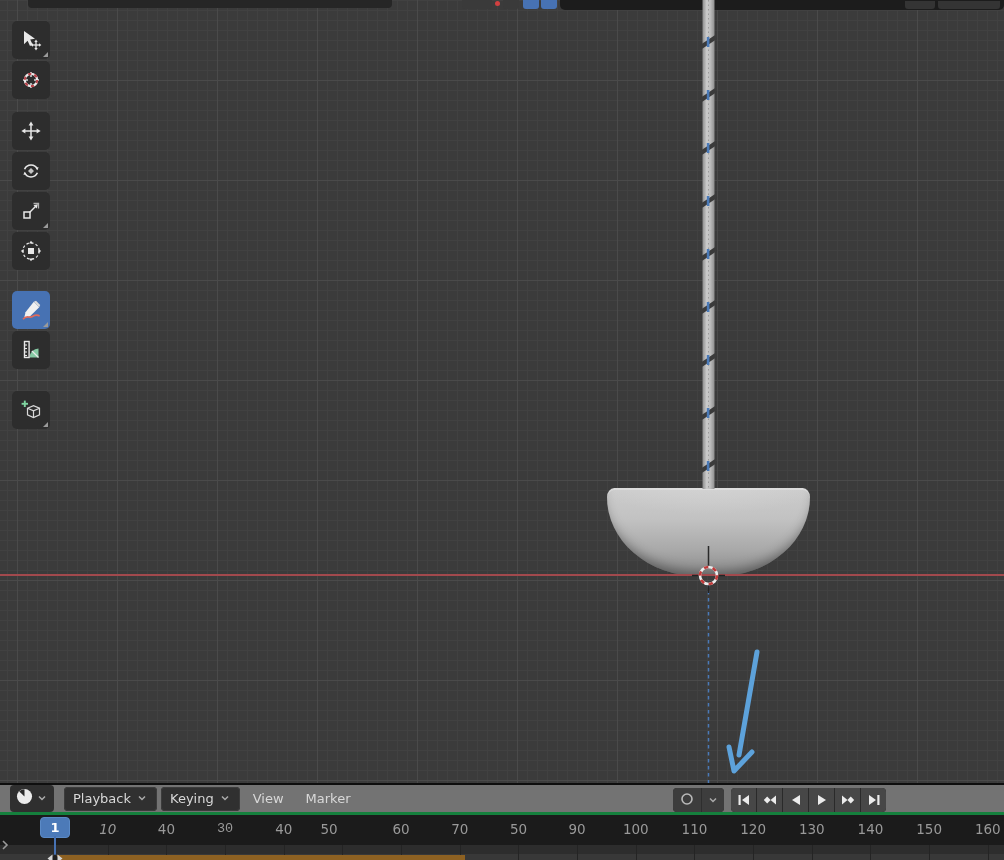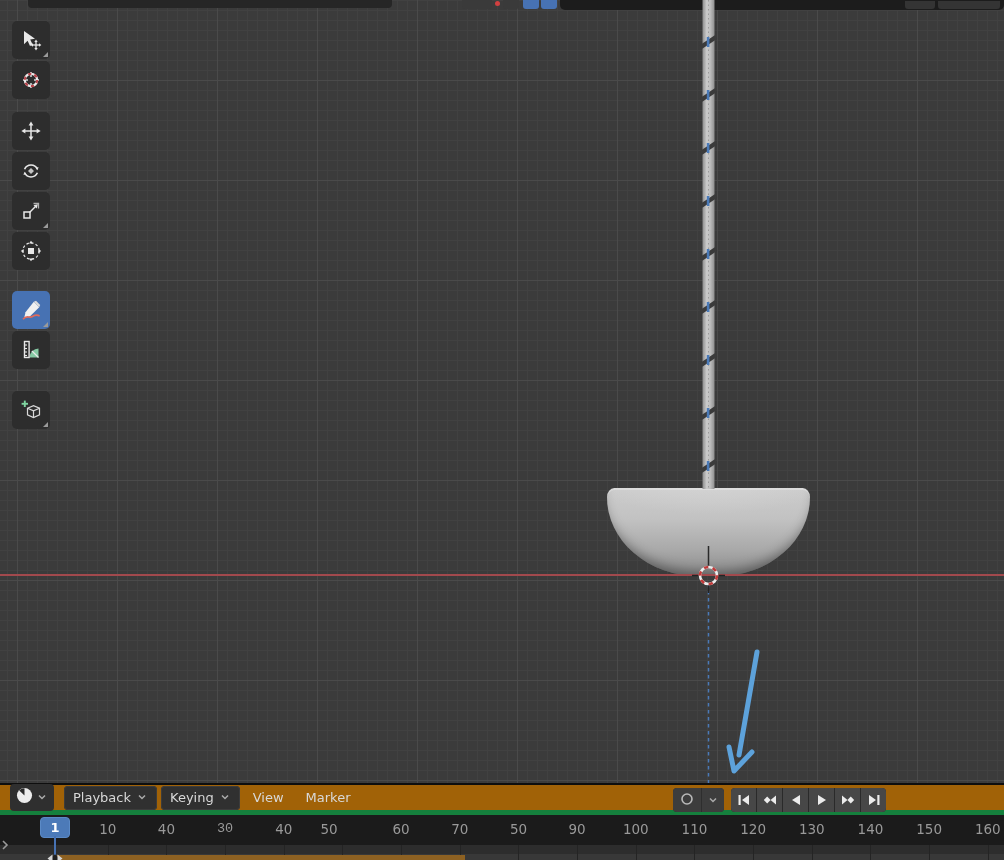--- a/index.html
+++ b/index.html
@@ -45,22 +45,22 @@
     background:
       radial-gradient(120% 90% at 50% -20%, #d6d6d6 0%, rgba(214,214,214,0) 55%),
       linear-gradient(#cccccc 0%, #c2c2c2 35%, #a9a9a9 70%, #8e8e8e 96%);
     border-radius:8px 8px 50% 50% / 10px 10px 100% 100%;
     box-shadow:inset 0 2px 0 rgba(255,255,255,.28), inset 0 -10px 12px -6px rgba(0,0,0,.38);}
   #scene-svg{position:absolute;left:0;top:0;width:1004px;height:783px;pointer-events:none;}
 
   
   #timeline{position:absolute;left:0;top:783px;width:1004px;height:77px;background:#1b1b1b;
     border-top:2px solid #0e0e0e;box-sizing:border-box;}
-  #tl-header{position:absolute;left:0;top:0;width:1004px;height:30px;background:#a16207;
-    border-bottom:5px solid #15803d;box-sizing:border-box;display:flex;align-items:center;}
+  #tl-header{position:absolute;left:0;top:0;width:1004px;height:30px;background:#737373;
+    border-bottom:3px solid #15803d;box-sizing:border-box;display:flex;align-items:center;}
   #editor-type-btn{display:flex;align-items:center;gap:3px;margin-left:10px;padding:3px 6px;
     border-radius:4px;background:#2f2f2f;cursor:pointer;}
   #tl-menus{display:flex;align-items:center;margin-left:10px;gap:4px;}
   .tl-menu{display:flex;align-items:center;gap:5px;color:#d8d8d8;font-size:13px;
     padding:4px 9px;border-radius:4px;cursor:pointer;}
   .tl-menu.boxed{background:#303030;box-shadow:inset 0 0 0 1px #3c3c3c;}
   .tl-menu svg{margin-top:1px;}
 
   #autokey-group{position:absolute;left:673px;top:3px;height:24px;display:flex;background:#2e2e2e;border-radius:4px;}
   .ak-btn{height:24px;display:flex;align-items:center;justify-content:center;background:#3d3d3d;cursor:pointer;}
@@ -371,21 +371,21 @@
             <span><svg width="14" height="12" viewBox="0 0 14 12">
                 <path d="M2 1 L9 6 L2 11 Z" fill="#ececec"></path>
                 <rect x="10.3" y="1" width="2.2" height="10" fill="#ececec"></rect>
               </svg></span>
           </div>
         </div>
     </div>
 
     <div id="tl-ruler">
       <div id="frame-badge" style="left: 55px;">1</div>
-    <div class="ruler-num" style="left: 107.8px;">10</div>
+    <div class="ruler-num" style="left: 107.8px; font-style: italic;">10</div>
         <div class="ruler-num" style="left: 166.467px;">40</div>
         <div class="ruler-num" style="left: 225.134px; font-family: Liberation Mono, monospace;">30</div>
         <div class="ruler-num" style="left: 283.801px;">40</div>
         <div class="ruler-num" style="left: 329px;">50</div>
         <div class="ruler-num" style="left: 401.135px;">60</div>
         <div class="ruler-num" style="left: 459.802px;">70</div>
         <div class="ruler-num" style="left: 518.469px;">50</div>
         <div class="ruler-num" style="left: 577.136px;">90</div>
         <div class="ruler-num" style="left: 635.803px;">100</div>
         <div class="ruler-num" style="left: 694.47px;">110</div>

